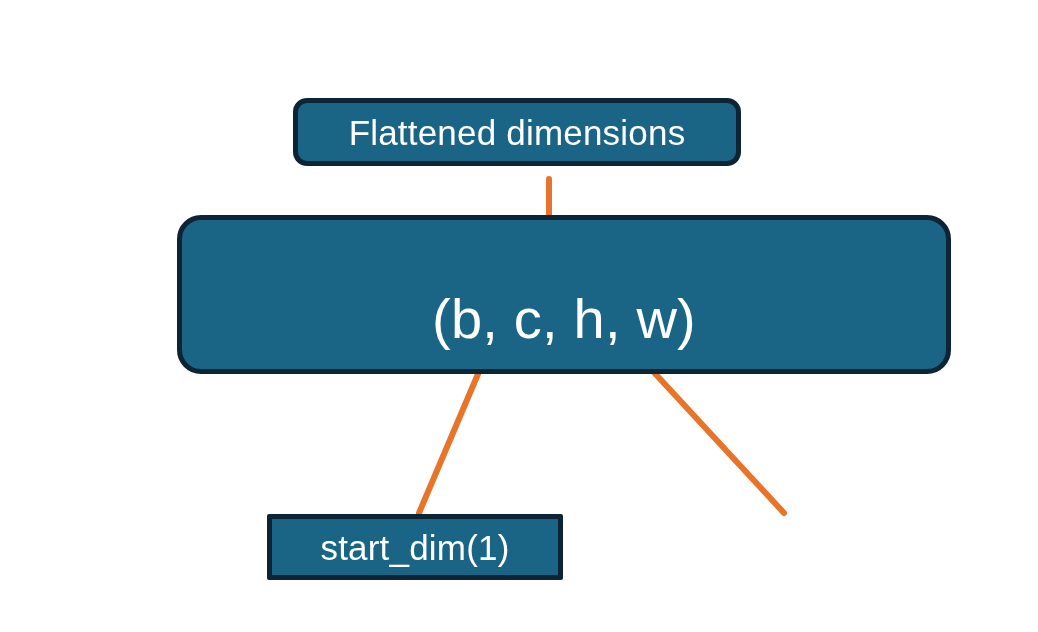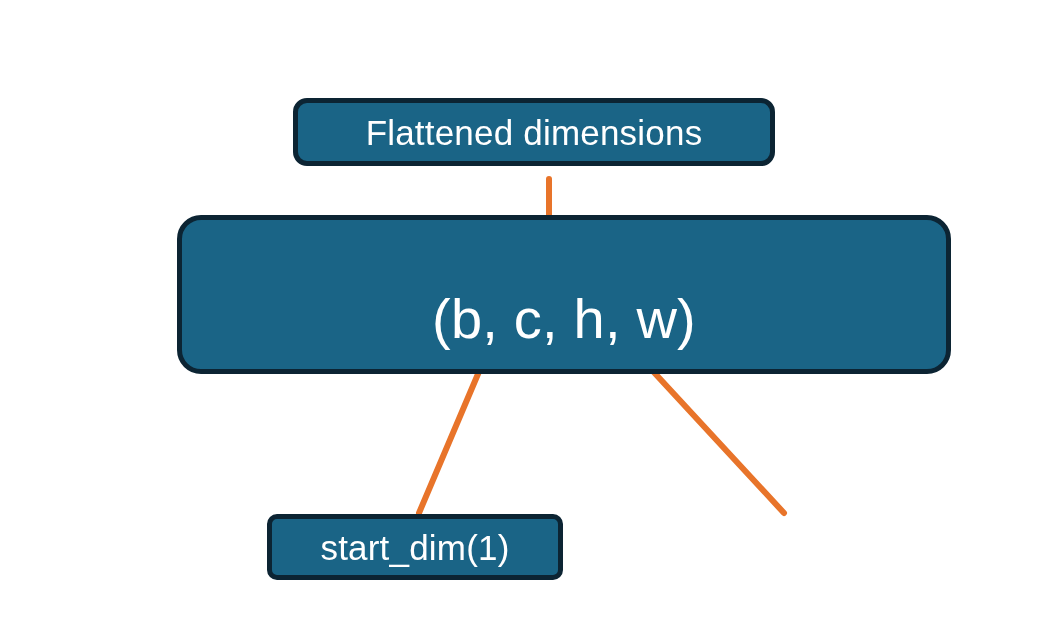--- a/index.html
+++ b/index.html
@@ -23,21 +23,21 @@
     border-radius: 16px;
     display: flex;
     align-items: center;
     justify-content: center;
     color: #ffffff;
     letter-spacing: 0.2px;
   }
   #node-flattened {
     left: 293px;
     top: 98px;
-    width: 482px;
+    width: 448px;
     height: 68px;
     border-radius: 14px;
   }
   #node-flattened .node-label {
     font-size: 35px;
     line-height: 1;
   }
   #node-shape {
     left: 177px;
     top: 215px;
@@ -54,21 +54,21 @@
     top: 71px;
     text-align: center;
     font-size: 56px;
     line-height: 1;
   }
   #node-start-dim {
     left: 267px;
     top: 514px;
     width: 296px;
     height: 66px;
-    border-radius: 10px;
+    border-radius: 2px;
   }
   #node-end-dim {
     left: 580px;
     top: 514px;
     width: 298px;
     height: 66px;
     border-radius: 14px;
   }
   #node-start-dim .node-label,
   #node-end-dim .node-label {

